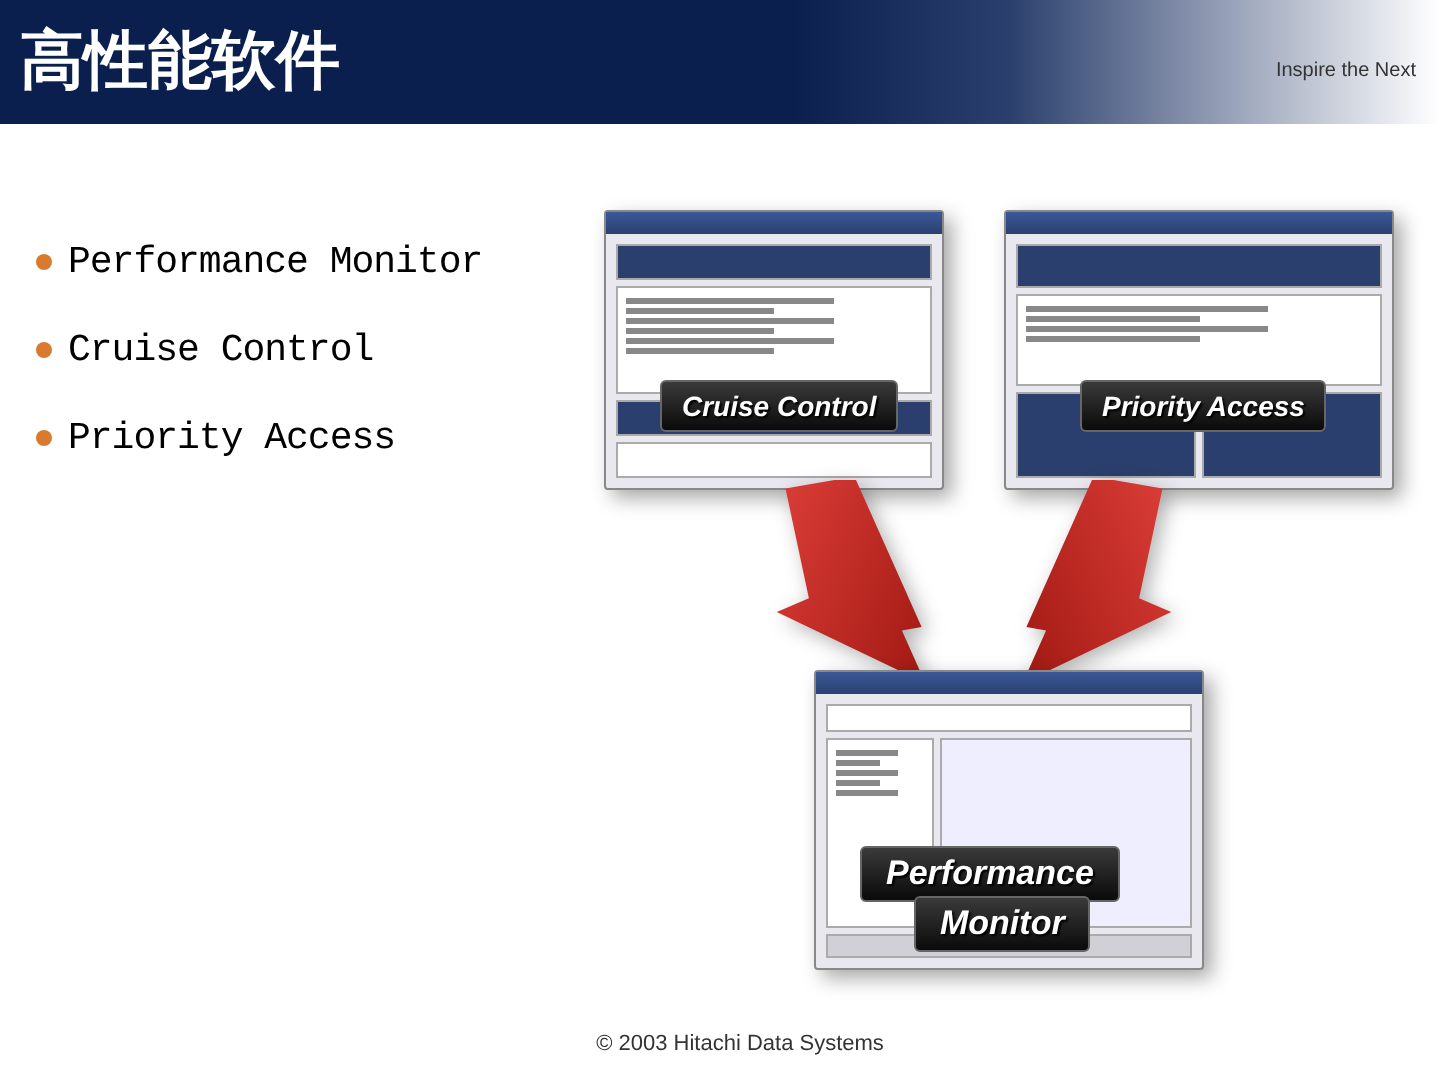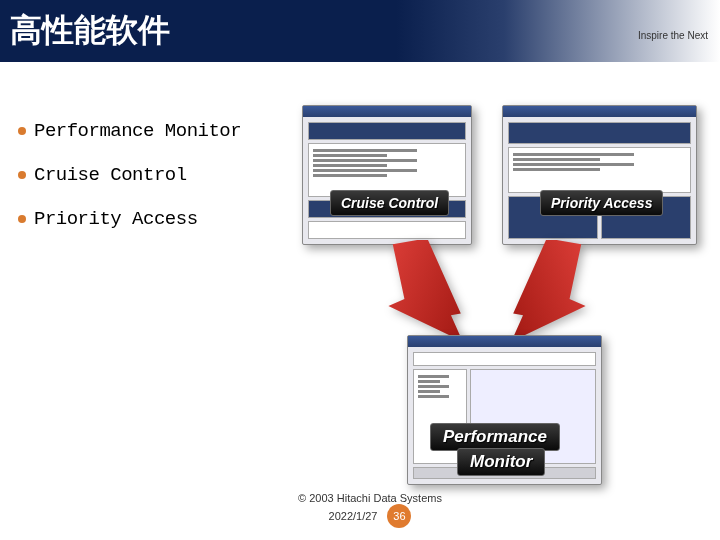--- a/index.html
+++ b/index.html
@@ -136,17 +136,13 @@
       <div class="panel" style="flex:0 0 12px; background:#d0d0d6;"></div>
     </div>
   </div>
   <div class="badge" style="left:128px; top:318px; font-size:17px; padding:3px 12px;">Performance</div>
   <div class="badge" style="left:155px; top:343px; font-size:17px; padding:3px 12px;">Monitor</div>
 
 </div>
 
 <div class="footer">
   <div class="copy">© 2003 Hitachi Data Systems</div>
-  <div class="ft-right">
-    <div class="date">2022/1/27</div>
-    <div class="pagenum">36</div>
-  </div>
 </div>
 
 </body></html>

